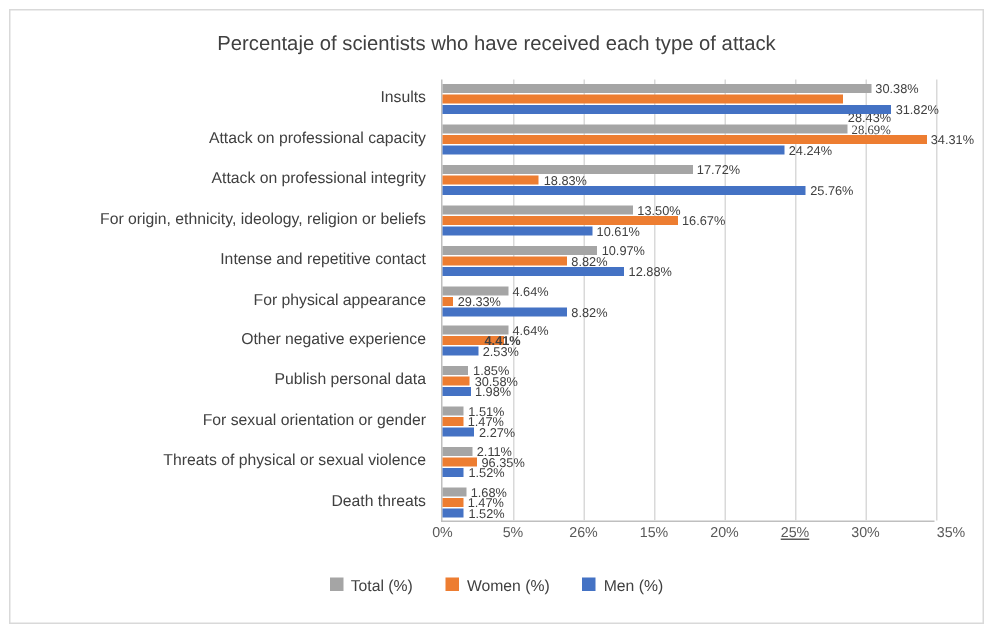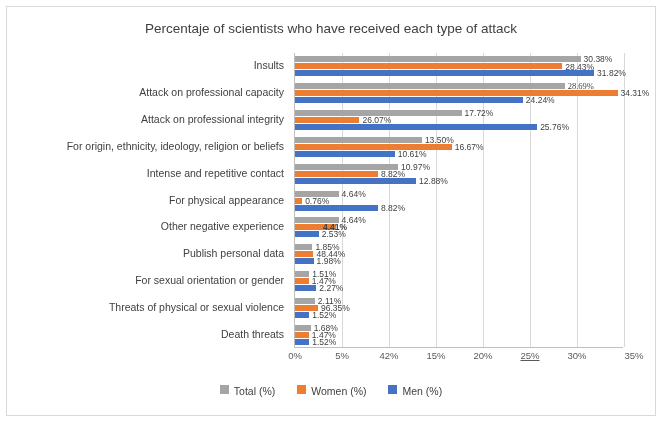--- a/index.html
+++ b/index.html
@@ -105,77 +105,77 @@
       <div class="cat-label" style="top: 220.955px; right: 8px;">For sexual orientation or gender</div>
       <div class="cat-label" style="top: 247.773px; right: 8px;">Threats of physical or sexual violence</div>
       <div class="cat-label" style="top: 274.591px; right: 8px;">Death threats</div>
     </div>
 
   <div id="plot">
       <div class="xtick" style="left: 0px;">0%</div>
       <div class="gridline" style="left: 47px;"></div>
       <div class="xtick" style="left: 47px;">5%</div>
       <div class="gridline" style="left: 94px;"></div>
-      <div class="xtick" style="left: 94px;">42%</div>
+      <div class="xtick" style="left: 94px;">26%</div>
       <div class="gridline" style="left: 141px;"></div>
       <div class="xtick" style="left: 141px;">15%</div>
       <div class="gridline" style="left: 188px;"></div>
       <div class="xtick" style="left: 188px;">20%</div>
       <div class="gridline" style="left: 235px;"></div>
       <div class="xtick" style="left: 235px; text-decoration: underline;">25%</div>
       <div class="gridline" style="left: 282px;"></div>
       <div class="xtick" style="left: 282px;">30%</div>
       <div class="gridline" style="left: 329px;"></div>
       <div class="xtick" style="left: 329px; margin-left: 10px;">35%</div>
       <div class="bar total" style="top: 3.40909px; width: 285.572px;"></div>
       <div class="vlabel" style="left: 288.572px; top: 2.40909px;">30.38%</div>
       <div class="bar women" style="top: 10.4091px; width: 267.242px;"></div>
-      <div class="vlabel" style="left: 270.242px; top: 10px;">28.43%</div>
+      <div class="vlabel" style="left: 270.242px; top: 21px;">28.43%</div>
       <div class="bar men" style="top: 17.4091px; width: 299.108px;"></div>
       <div class="vlabel" style="left: 302.108px; top: 16.4091px;">31.82%</div>
       <div class="bar total" style="top: 30.2273px; width: 269.686px;"></div>
       <div class="vlabel" style="left: 272.686px; top: 29.2273px; font-family: Liberation Serif, serif;">28.69%</div>
       <div class="bar women" style="top: 37.2273px; width: 322.514px;"></div>
       <div class="vlabel" style="left: 325.514px; top: 36.2273px;">34.31%</div>
       <div class="bar men" style="top: 44.2273px; width: 227.856px;"></div>
       <div class="vlabel" style="left: 230.856px; top: 43.2273px;">24.24%</div>
       <div class="bar total" style="top: 57.0455px; width: 166.568px;"></div>
       <div class="vlabel" style="left: 169.568px; top: 56.0455px;">17.72%</div>
       <div class="bar women" style="top: 64.0455px; width: 64.484px;"></div>
-      <div class="vlabel" style="left: 67.484px; top: 63.0455px;">26.07%</div>
+      <div class="vlabel" style="left: 67.484px; top: 63.0455px;">18.83%</div>
       <div class="bar men" style="top: 71.0455px; width: 242.144px;"></div>
       <div class="vlabel" style="left: 245.144px; top: 70.0455px;">25.76%</div>
       <div class="bar total" style="top: 83.8636px; width: 126.9px;"></div>
       <div class="vlabel" style="left: 129.9px; top: 82.8636px;">13.50%</div>
       <div class="bar women" style="top: 90.8636px; width: 156.698px;"></div>
       <div class="vlabel" style="left: 159.698px; top: 89.8636px;">16.67%</div>
       <div class="bar men" style="top: 97.8636px; width: 99.734px;"></div>
       <div class="vlabel" style="left: 102.734px; top: 96.8636px;">10.61%</div>
       <div class="bar total" style="top: 110.682px; width: 103.118px;"></div>
       <div class="vlabel" style="left: 106.118px; top: 109.682px;">10.97%</div>
       <div class="bar women" style="top: 117.682px; width: 82.908px;"></div>
       <div class="vlabel" style="left: 85.908px; top: 116.682px;">8.82%</div>
       <div class="bar men" style="top: 124.682px; width: 121.072px;"></div>
       <div class="vlabel" style="left: 124.072px; top: 123.682px;">12.88%</div>
       <div class="bar total" style="top: 137.5px; width: 43.616px;"></div>
       <div class="vlabel" style="left: 46.616px; top: 136.5px;">4.64%</div>
       <div class="bar women" style="top: 144.5px; width: 7.144px;"></div>
-      <div class="vlabel" style="left: 10.144px; top: 143.5px;">0.76%</div>
+      <div class="vlabel" style="left: 10.144px; top: 143.5px;">29.33%</div>
       <div class="bar men" style="top: 151.5px; width: 82.908px;"></div>
       <div class="vlabel" style="left: 85.908px; top: 150.5px;">8.82%</div>
       <div class="bar total" style="top: 164.318px; width: 43.616px;"></div>
       <div class="vlabel" style="left: 46.616px; top: 163.318px;">4.64%</div>
       <div class="bar women" style="top: 171.318px; width: 41.454px;"></div>
       <div class="vlabel" style="left: 28px; top: 170.318px; font-weight: bold;">4.41%</div>
       <div class="bar men" style="top: 178.318px; width: 23.782px;"></div>
       <div class="vlabel" style="left: 26.782px; top: 177.318px;">2.53%</div>
       <div class="bar total" style="top: 191.136px; width: 17.39px;"></div>
       <div class="vlabel" style="left: 20.39px; top: 190.136px;">1.85%</div>
       <div class="bar women" style="top: 198.136px; width: 18.424px;"></div>
-      <div class="vlabel" style="left: 21.424px; top: 197.136px;">48.44%</div>
+      <div class="vlabel" style="left: 21.424px; top: 197.136px;">30.58%</div>
       <div class="bar men" style="top: 205.136px; width: 18.612px;"></div>
       <div class="vlabel" style="left: 21.612px; top: 204.136px;">1.98%</div>
       <div class="bar total" style="top: 217.955px; width: 14.194px;"></div>
       <div class="vlabel" style="left: 17.194px; top: 216.955px;">1.51%</div>
       <div class="bar women" style="top: 224.955px; width: 13.818px;"></div>
       <div class="vlabel" style="left: 16.818px; top: 223.955px;">1.47%</div>
       <div class="bar men" style="top: 231.955px; width: 21.338px;"></div>
       <div class="vlabel" style="left: 24.338px; top: 230.955px;">2.27%</div>
       <div class="bar total" style="top: 244.773px; width: 19.834px;"></div>
       <div class="vlabel" style="left: 22.834px; top: 243.773px;">2.11%</div>

